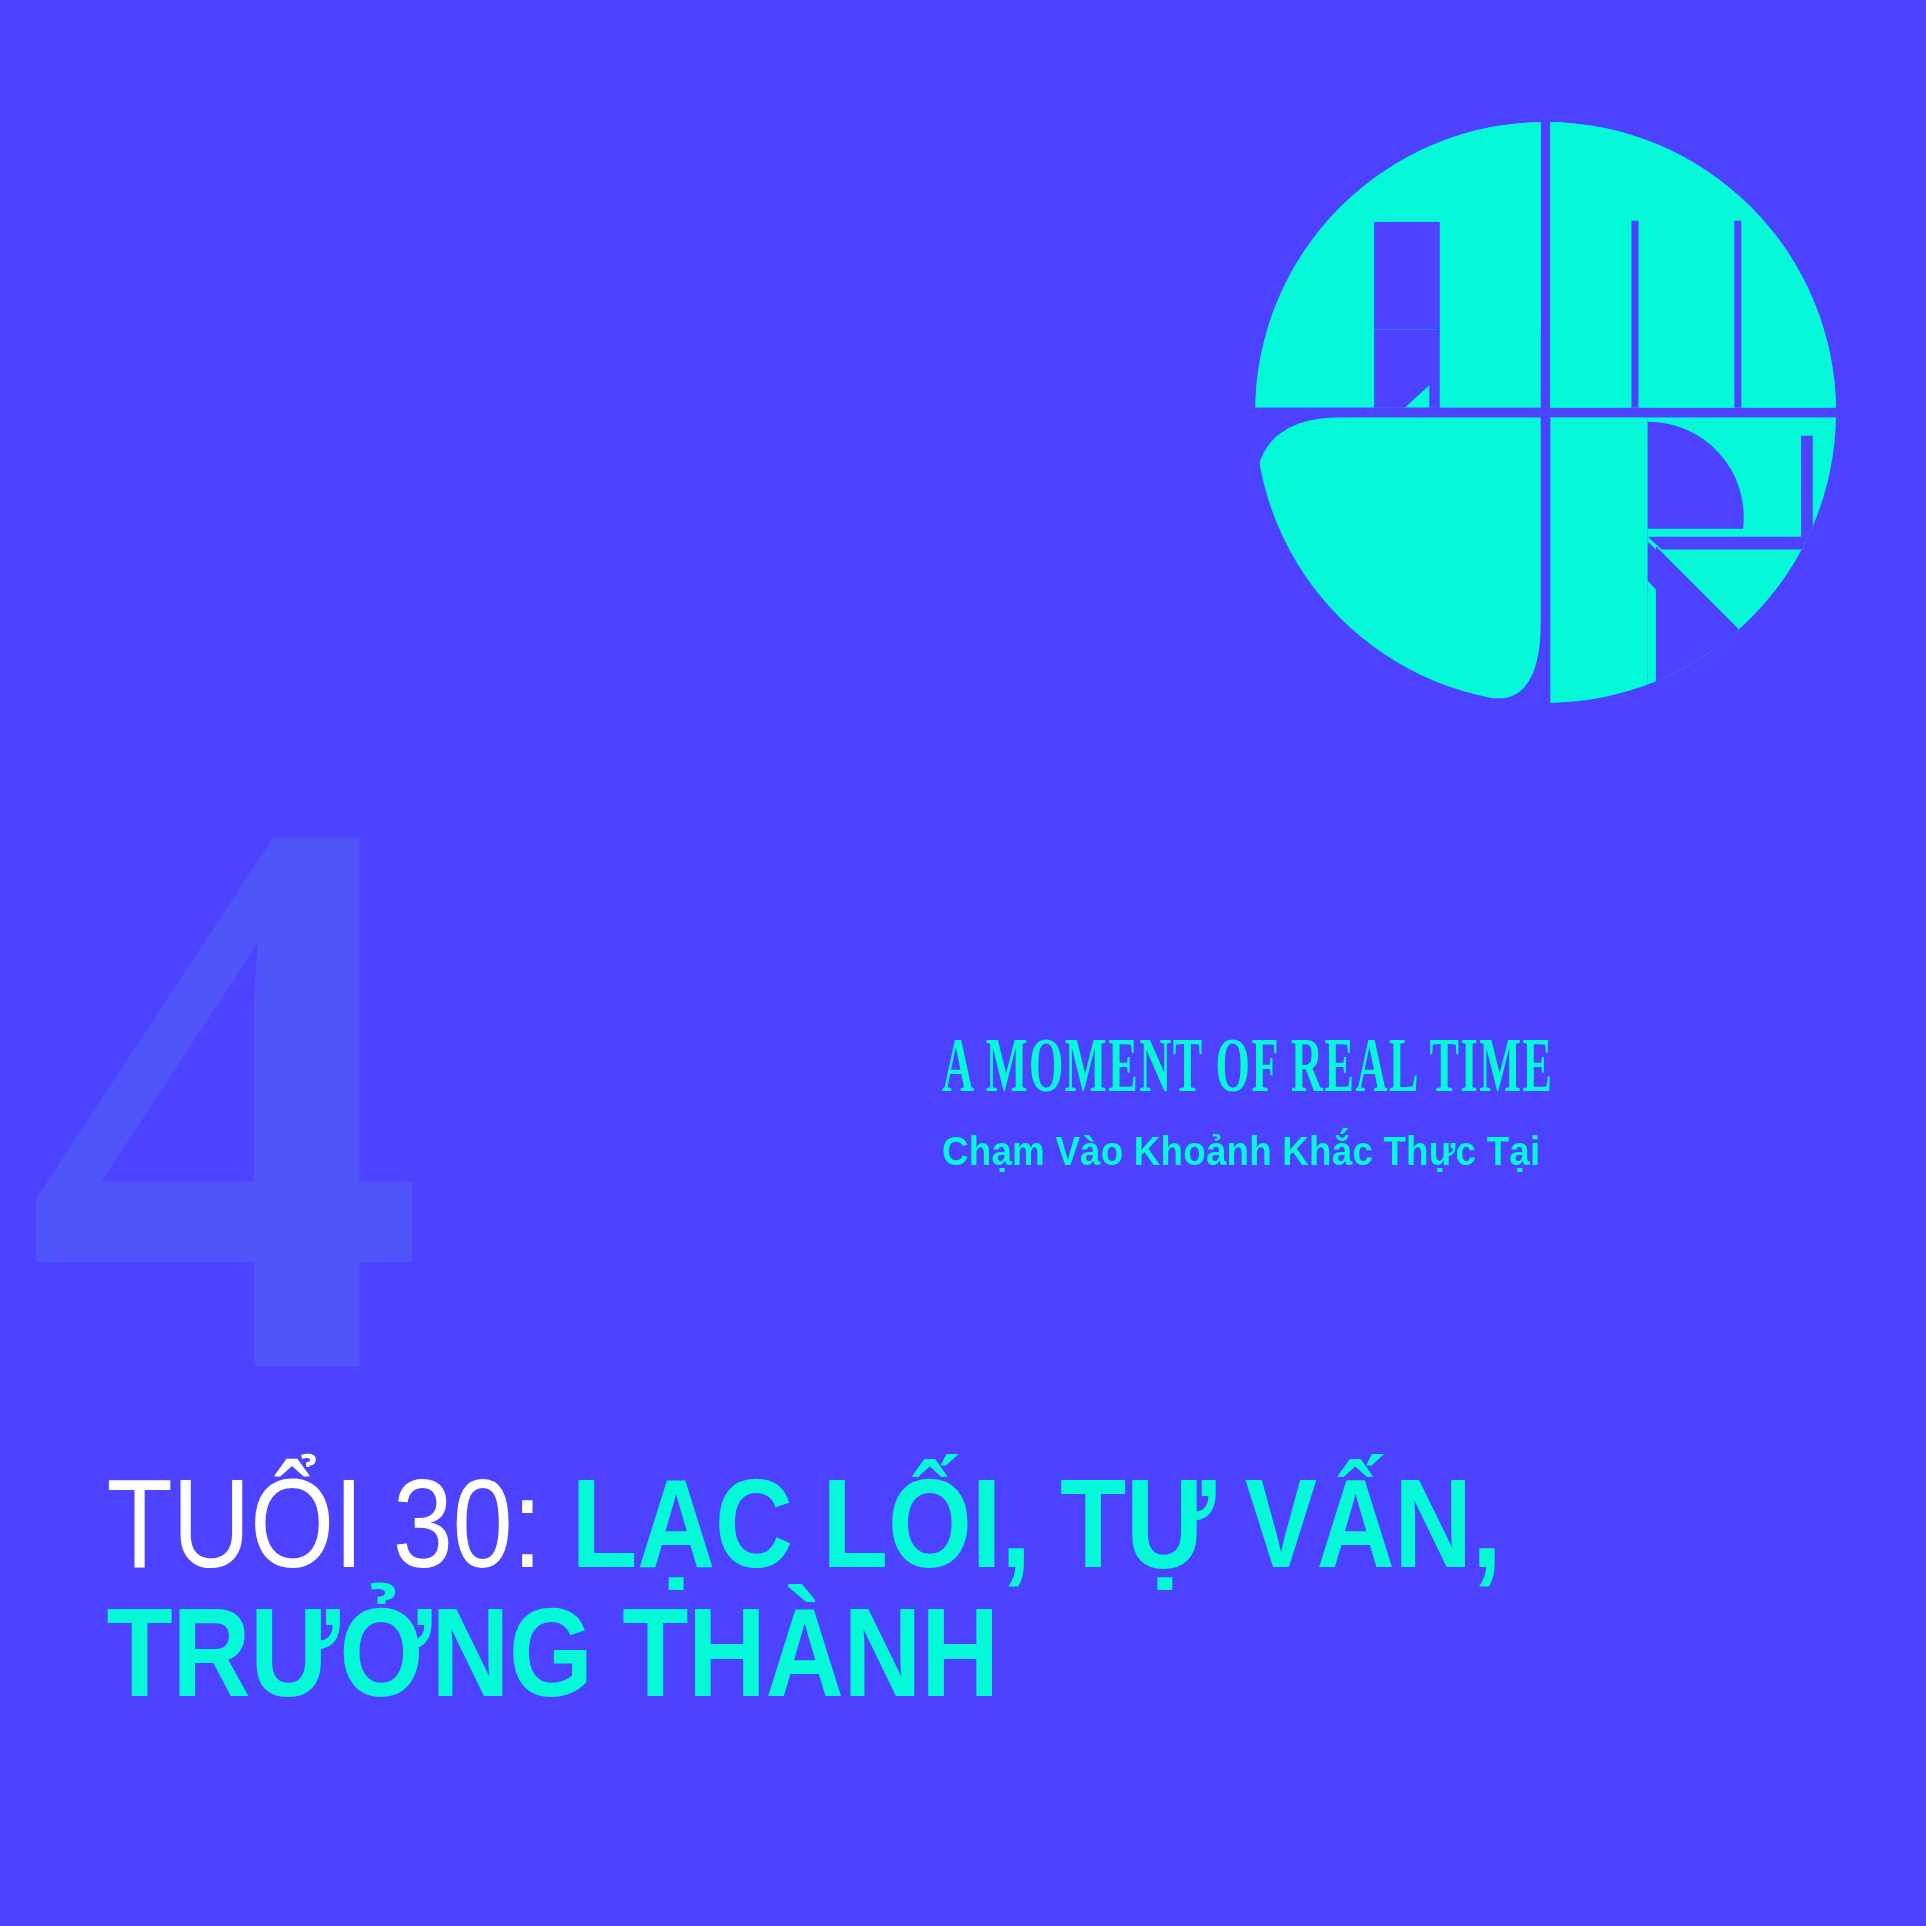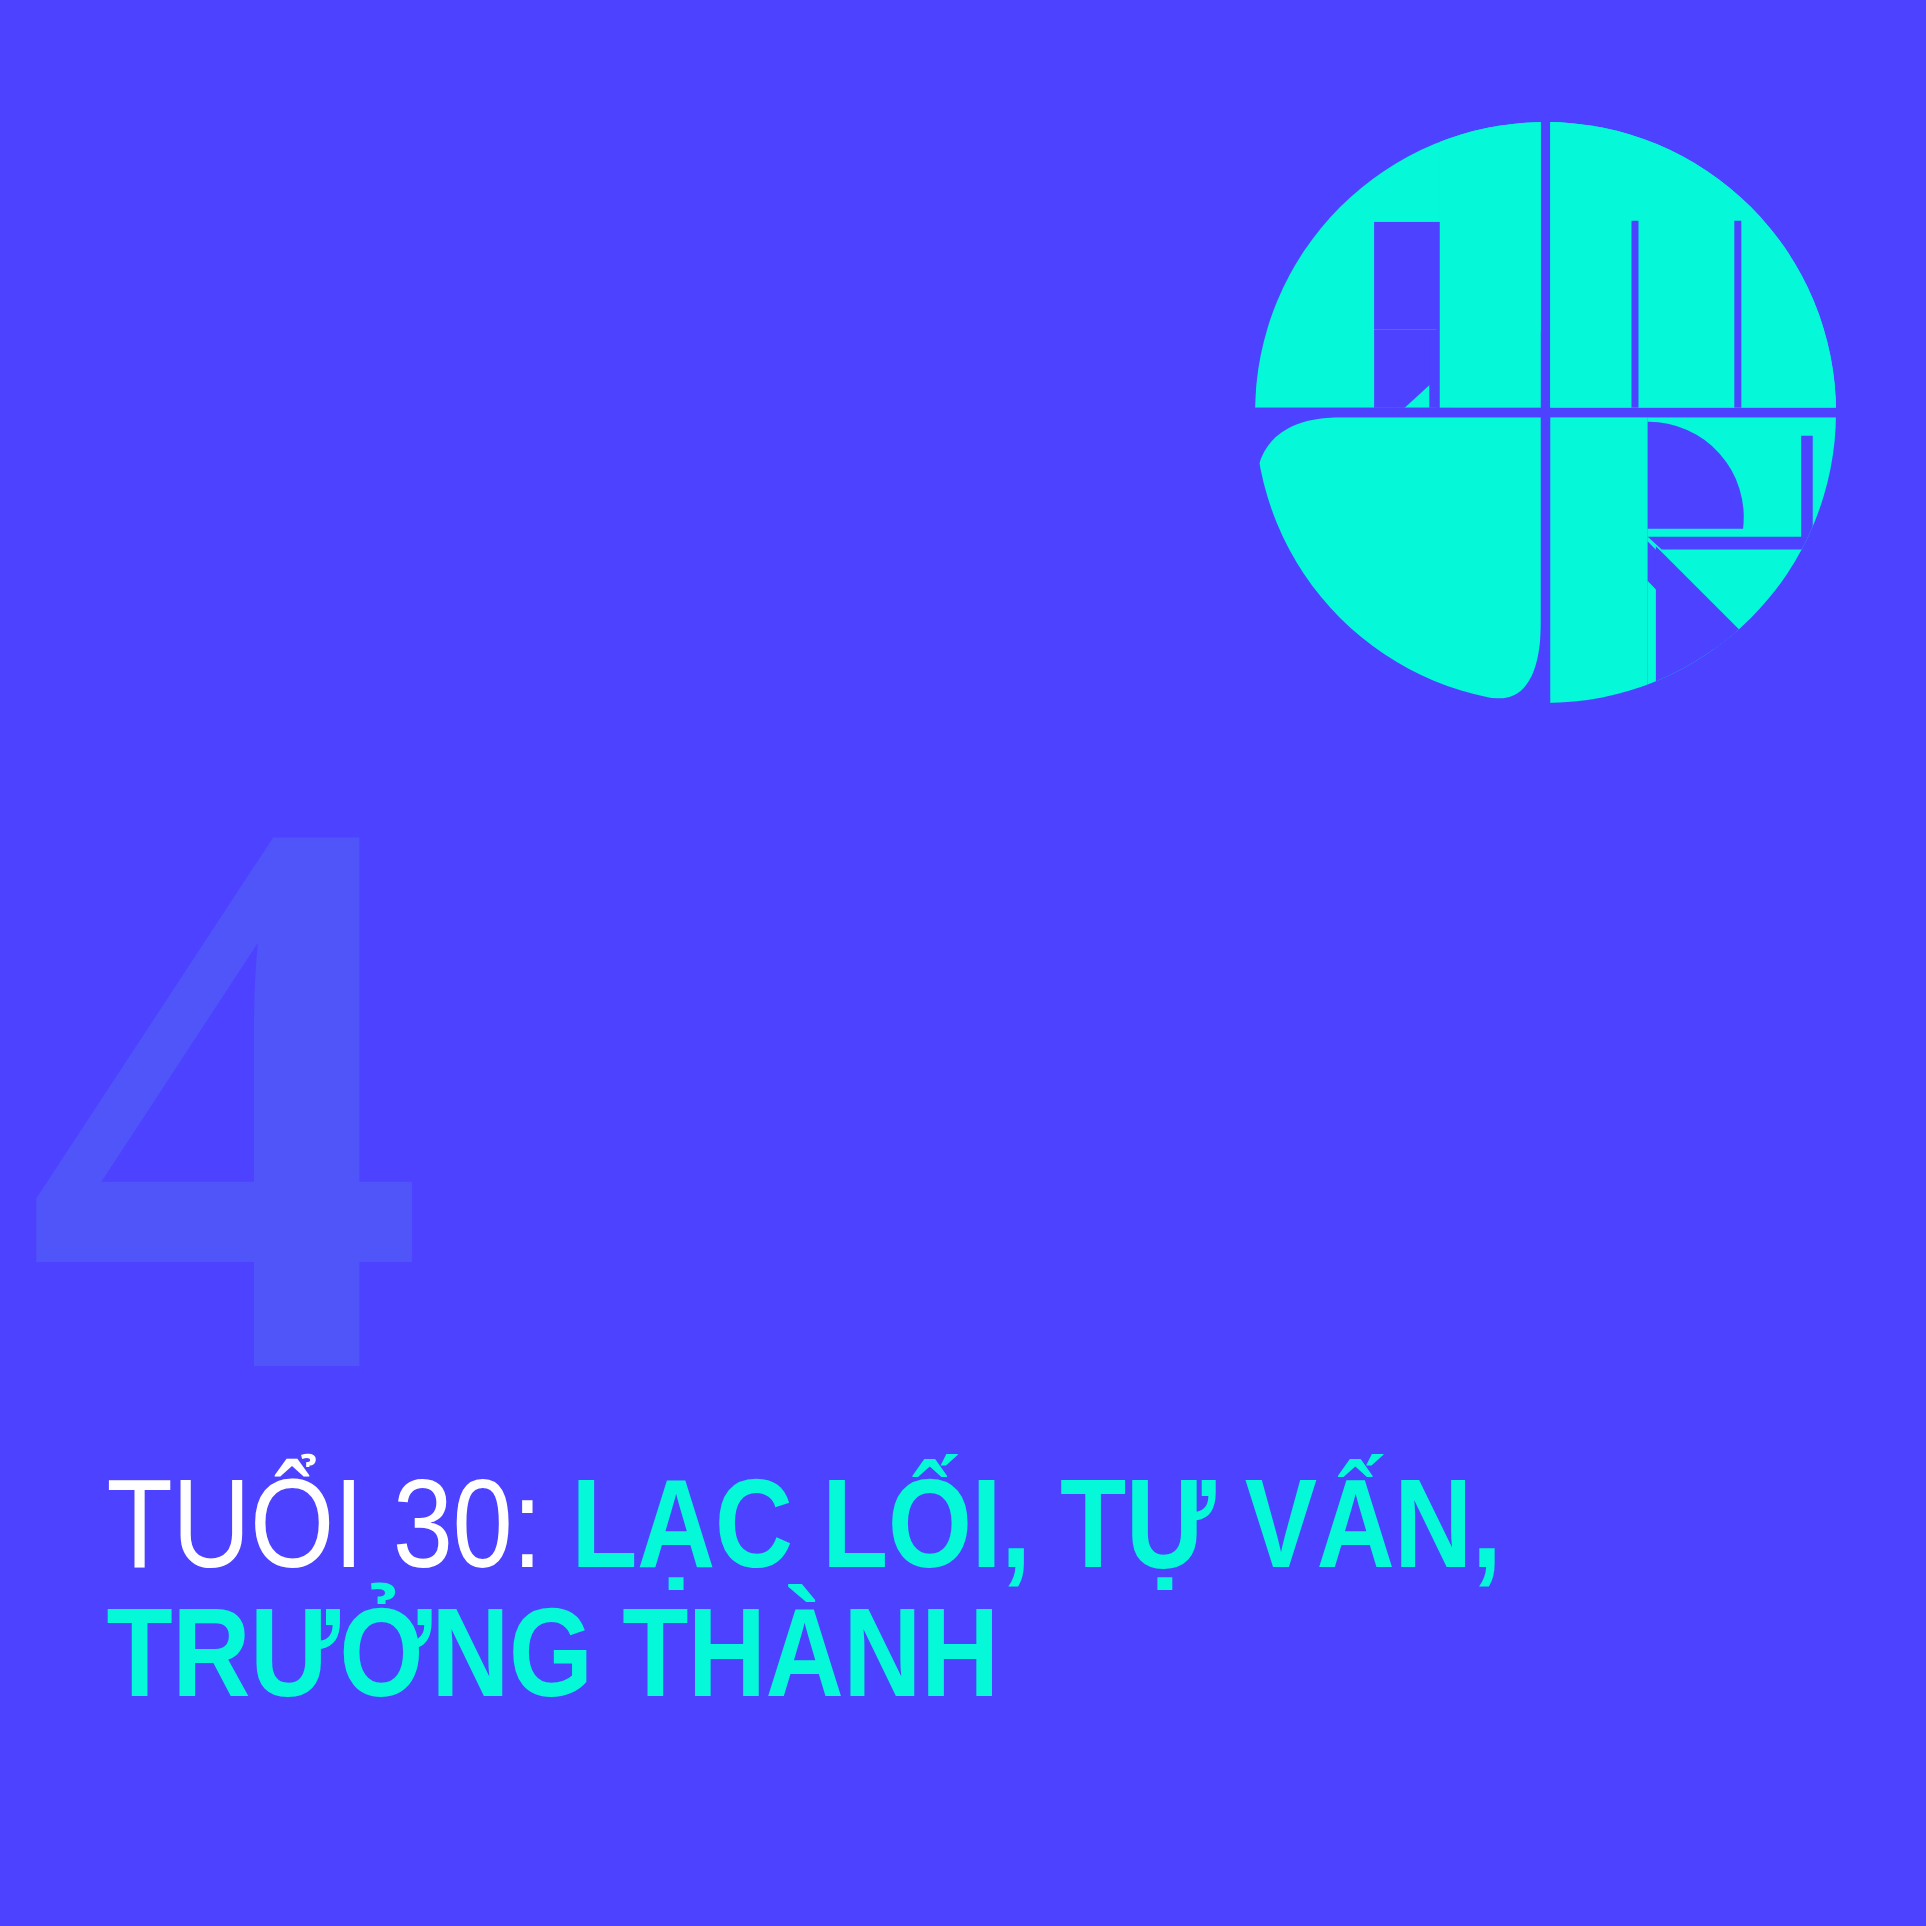--- a/index.html
+++ b/index.html
@@ -203,20 +203,24 @@
           <path d="M676,714 L940,714 L940,540 L960,540 L960,736 L700,736 Z" fill="#4d42ff"></path>
           <path d="M676,722 L918,968 L880,1000 L676,790 Z" fill="#4d42ff"></path>
           <path d="M690,730 L900,940 L900,1000 L690,1000 Z" fill="#4d42ff"></path>
         </g>
 
       </g>
     </svg>
   </div>
 
   <div class="meta-row">
+    <div class="meta-col right">
+      <div class="meta-serif">A MOMENT OF REAL TIME</div>
+      <div class="meta-sub">Chạm Vào Khoảnh Khắc Thực Tại</div>
+    </div>
   </div>
 
   <div class="vn-block">
     <span class="vn-line"><span class="vn-white">TUỔI 30:</span>&nbsp;<span class="vn-cyan">LẠC LỐI, TỰ VẤN,</span></span>
     <span class="vn-line vn-cyan">TRƯỞNG THÀNH</span>
   </div>
 
 </div>
 
 

